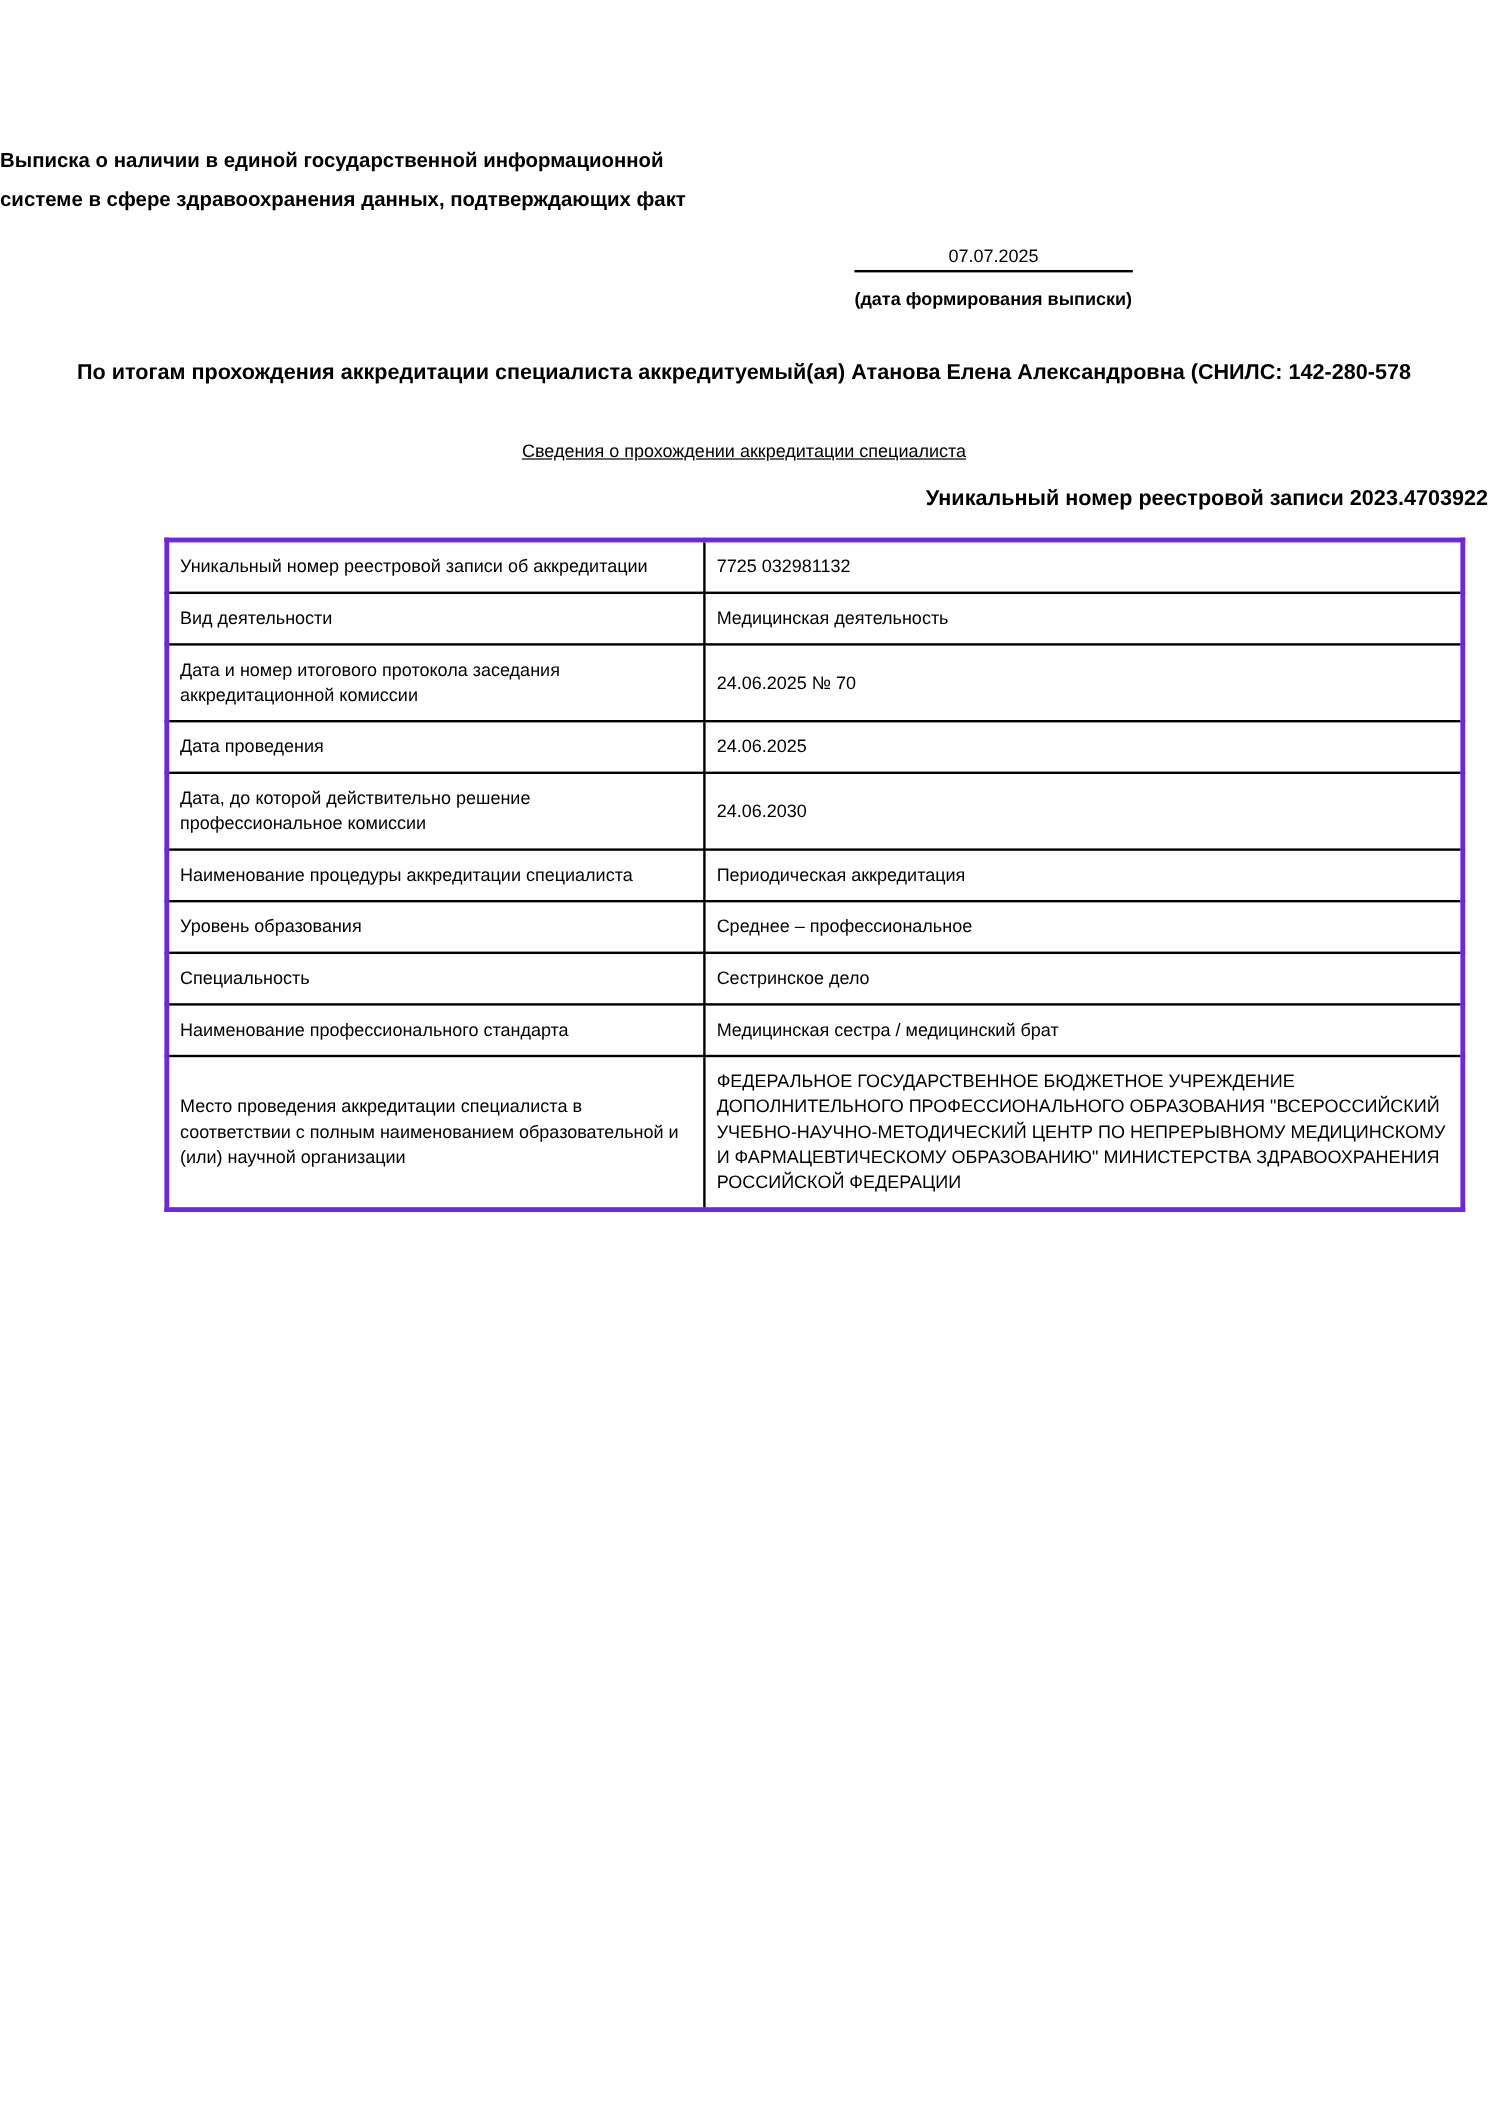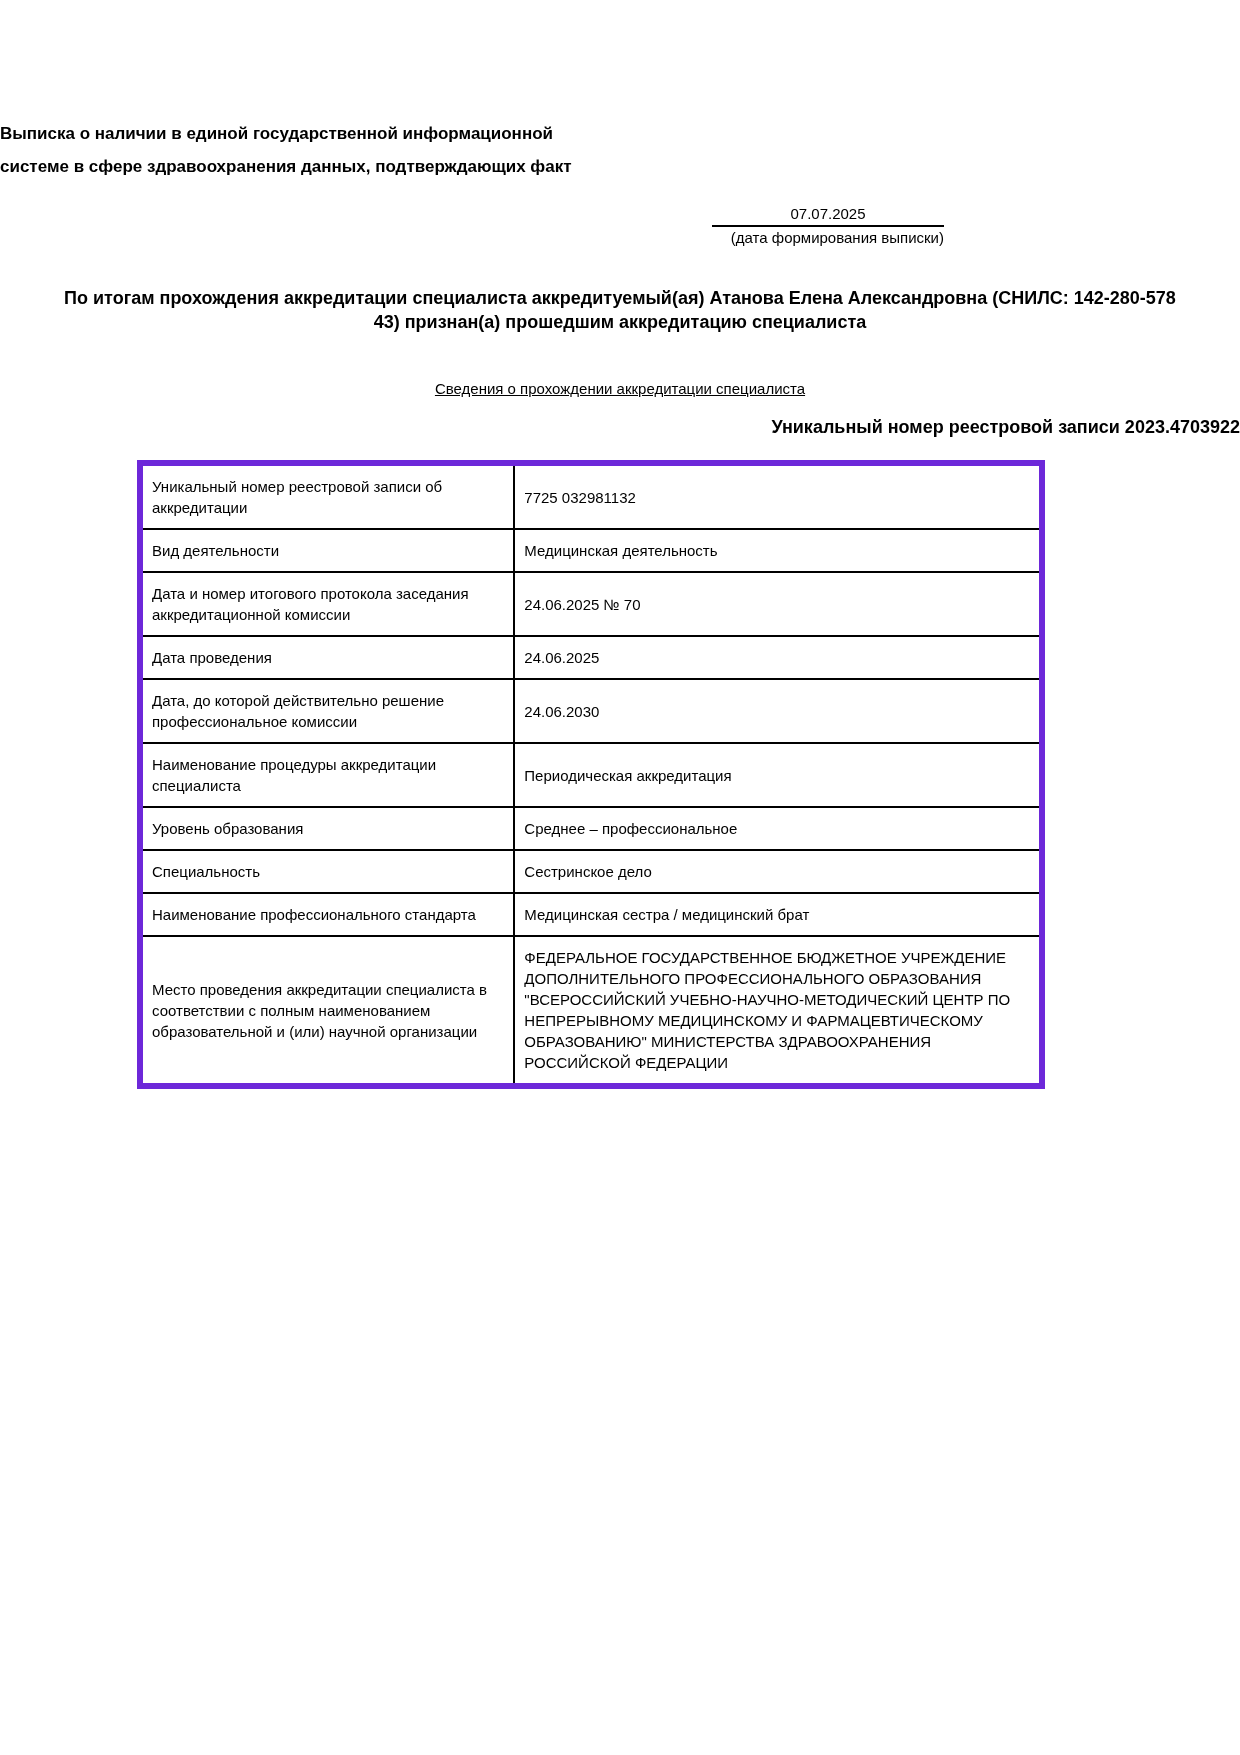--- a/index.html
+++ b/index.html
@@ -26,22 +26,23 @@
     width: 232px;
   }
   .date-value {
     font-size: 15px;
     text-align: center;
     padding-bottom: 3px;
     border-bottom: 2px solid #000000;
   }
   .date-caption {
     font-size: 15px;
-    text-align: right;
-    margin-top: 2px;
+    text-align: left;
+    margin-top: 14px;
+    font-weight: bold;
   }
   .intro {
     margin-top: 40px;
     text-align: center;
     font-size: 18px;
     line-height: 24px;
     font-weight: bold;
   }
   .section-heading {
     margin-top: 46px;
@@ -52,23 +53,23 @@
   .registry-heading {
     margin-top: 20px;
     text-align: right;
     font-size: 18px;
     font-weight: bold;
     margin-left: 18px;
   }
   table.acc-table {
     margin-top: 22px;
     margin-left: 137px;
-    width: 908px;
+    width: 1084px;
     border-collapse: collapse;
-    border: 6px solid #6d28d9;
+    border: 4px solid #6d28d9;
   }
   table.acc-table td {
     border: 2px solid #000000;
     font-size: 15px;
     line-height: 21px;
     vertical-align: middle;
     padding: 10px 9px;
   }
   td.cell-label { width: 41.5%; }
   td.cell-value { width: 58.5%; }
@@ -83,21 +84,20 @@
     <div>системе в сфере здравоохранения данных, подтверждающих факт</div>
   </div>
 
   <div class="date-block">
     <div class="date-value">07.07.2025</div>
     <div class="date-caption">(дата формирования выписки)</div>
   </div>
 
   <div class="intro">
     <div>По итогам прохождения аккредитации специалиста аккредитуемый(ая) Атанова Елена Александровна (СНИЛС: 142-280-578</div>
-    <div>43) признан(а) прошедшим аккредитацию специалиста</div>
   </div>
 
   <div class="section-heading">Сведения о прохождении аккредитации специалиста</div>
 
   <div class="registry-heading">Уникальный номер реестровой записи 2023.4703922</div>
 
   <table class="acc-table">
     <tbody>
       <tr>
         <td class="cell-label">Уникальный номер реестровой записи об аккредитации</td>

